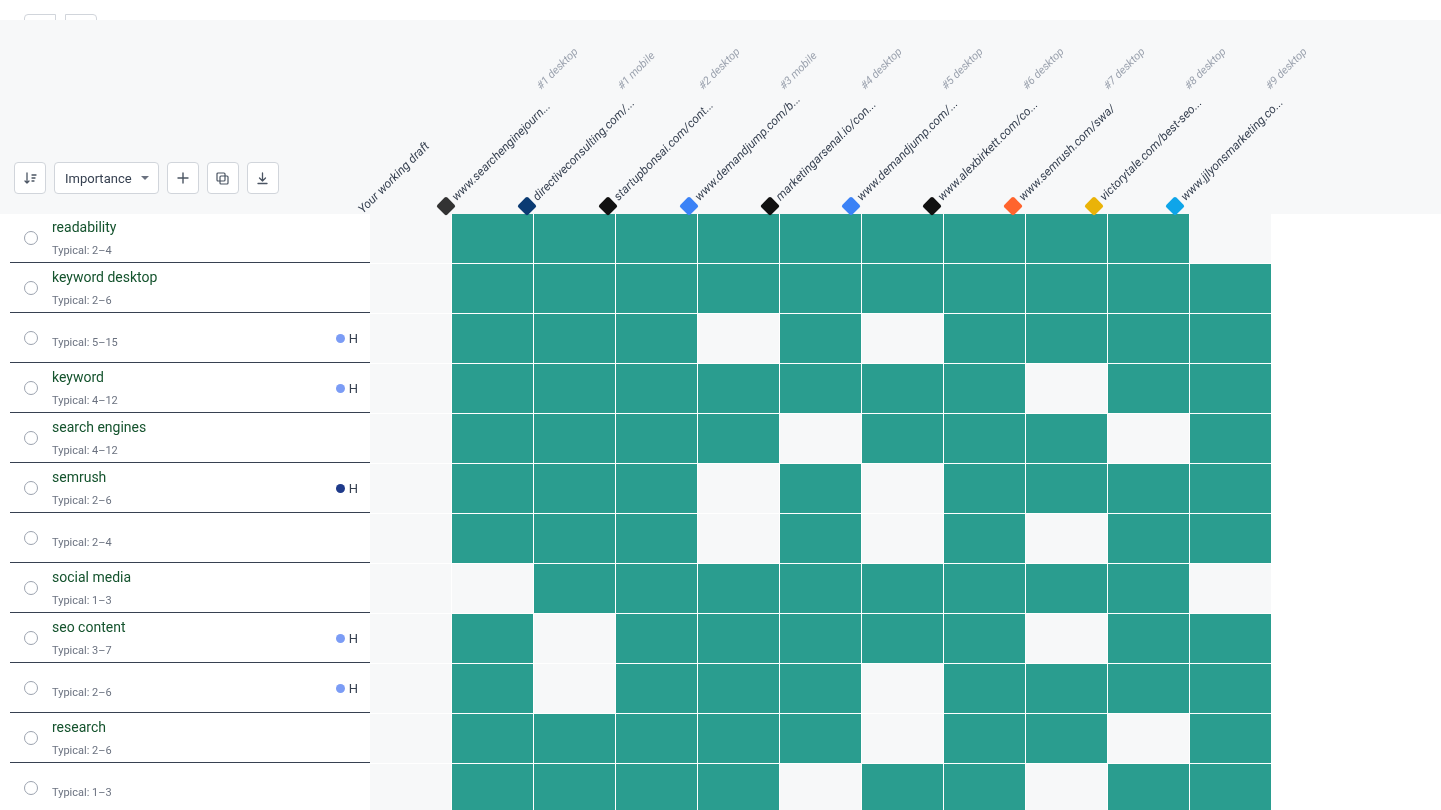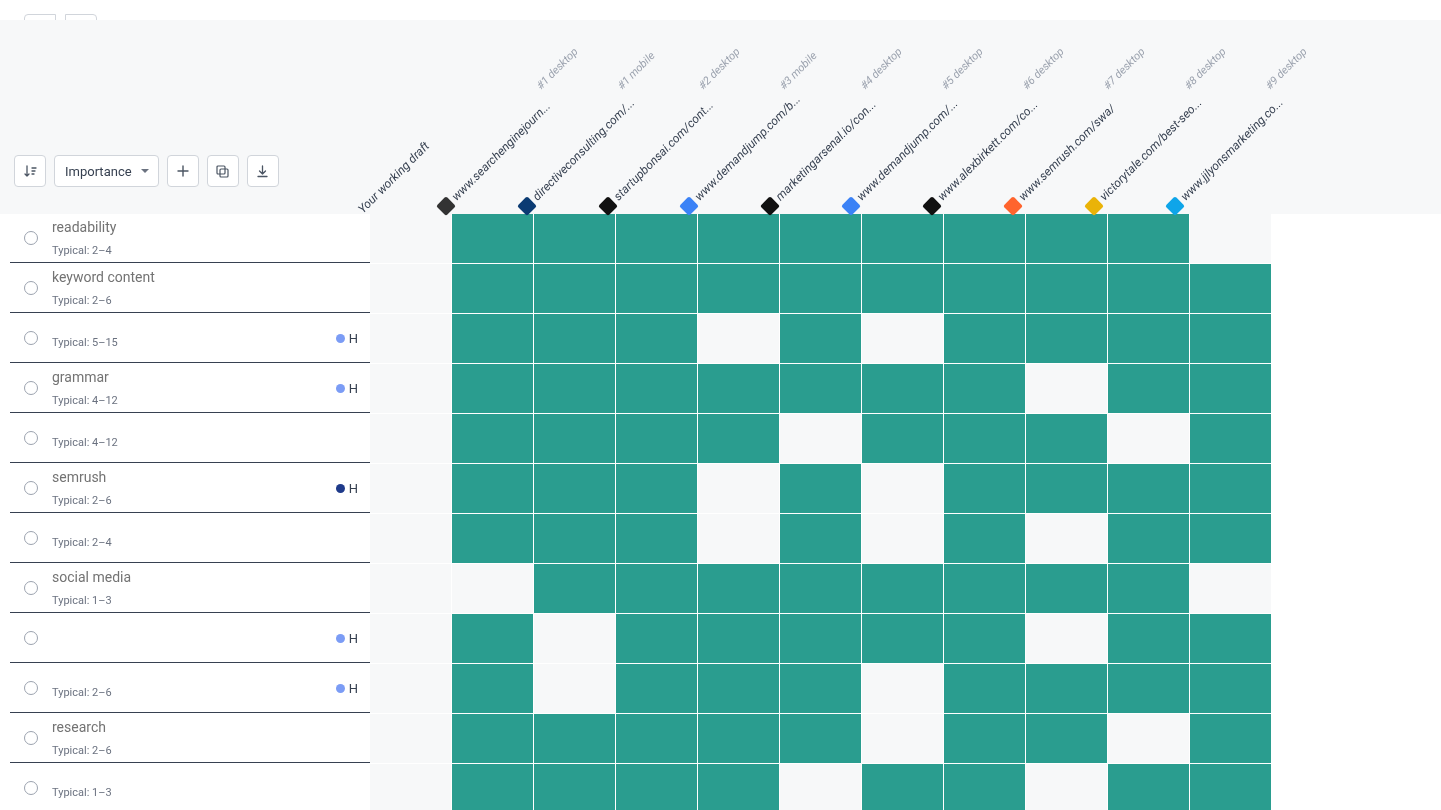--- a/index.html
+++ b/index.html
@@ -19,30 +19,30 @@
   transform:rotate(-45deg);transform-origin:bottom left;
   display:flex;align-items:end;gap:4px
 }
 .col-hdr .rank{
   position:absolute;left:92px;bottom:122px;width:120px;
   transform:rotate(-45deg);transform-origin:bottom left;
   font-size:11px;font-style:italic;color:#9ca3af;white-space:nowrap
 }
 .col-hdr .url{font-size:12px;color:#374151;white-space:nowrap;font-style:italic;max-width:170px;overflow:hidden;text-overflow:ellipsis}
 .col-hdr .fav{width:14px;height:14px;flex:0 0 14px;border-radius:2px;background:#6b7280}
-.toolbar{position:absolute;left:14px;top:155px;display:flex;align-items:center;gap:8px;z-index:3}
+.toolbar{position:absolute;left:14px;top:162px;display:flex;align-items:center;gap:8px;z-index:3}
 .icon-btn{width:32px;height:32px;border:1px solid #d1d5db;background:#fff;border-radius:4px;display:flex;align-items:center;justify-content:center;cursor:pointer;color:#4b5563}
 .sort-sel{height:32px;border:1px solid #d1d5db;background:#fff;border-radius:4px;padding:0 26px 0 10px;font-size:13px;cursor:pointer;position:relative;display:flex;align-items:center;color:#374151}
 .sort-sel:after{content:"";position:absolute;right:9px;top:13px;border:4px solid transparent;border-top-color:#6b7280}
 .grid{position:absolute;left:10px;top:214px;width:1431px;height:596px;overflow:hidden}
 .row{height:50px;display:flex;border-bottom:1px solid #fff}
 .row-label{width:360px;flex:0 0 360px;display:flex;align-items:center;padding:0 14px;border-bottom:1px solid #374151;position:relative}
 .radio{width:14px;height:14px;border:1.5px solid #9ca3af;border-radius:50%;margin-right:14px}
 .term-info{flex:1}
-.term-name{font-size:14px;color:#737373;line-height:1.2}
+.term-name{font-size:14px;color:#14532d;line-height:1.2}
 .term-typ{font-size:11px;color:#6b7280;margin-top:9px}
 .badges{position:absolute;right:12px;display:flex;align-items:center;gap:4px}
 .dot{width:9px;height:9px;border-radius:50%}
 .dot.light{background:#7b9cf5}
 .dot.dark{background:#1e3a8a}
 .h-tag{font-size:13px;color:#374151;font-weight:400}
 .cells{display:flex;flex:1}
 .cell{width:81px;height:49px;margin-right:1px}
 .cell.on{background:#2a9d8f}
 .cell.off{background:#f7f8f9}
@@ -196,21 +196,21 @@
           <div class="cell on"></div>
           <div class="cell on"></div>
           <div class="cell on"></div>
           <div class="cell off"></div>
         </div>
       </div>
       <div class="row">
         <div class="row-label">
           <span class="radio"></span>
           <div class="term-info">
-            <div class="term-name">keyword content</div>
+            <div class="term-name">keyword desktop</div>
             <div class="term-typ">Typical: 2–6</div>
           </div>
         </div>
         <div class="cells">
           <div class="cell off"></div>
           <div class="cell on"></div>
           <div class="cell on"></div>
           <div class="cell on"></div>
           <div class="cell on"></div>
           <div class="cell on"></div>
@@ -243,21 +243,21 @@
           <div class="cell on"></div>
           <div class="cell on"></div>
           <div class="cell on"></div>
           <div class="cell on"></div>
         </div>
       </div>
       <div class="row">
         <div class="row-label">
           <span class="radio"></span>
           <div class="term-info">
-            <div class="term-name">grammar</div>
+            <div class="term-name">keyword</div>
             <div class="term-typ">Typical: 4–12</div>
           </div>
           <div class="badges">
             <span class="dot light"></span>
             <span class="h-tag">H</span>
           </div>
         </div>
         <div class="cells">
           <div class="cell off"></div>
           <div class="cell on"></div>
@@ -269,20 +269,21 @@
           <div class="cell on"></div>
           <div class="cell off"></div>
           <div class="cell on"></div>
           <div class="cell on"></div>
         </div>
       </div>
       <div class="row">
         <div class="row-label">
           <span class="radio"></span>
           <div class="term-info">
+            <div class="term-name">search engines</div>
             <div class="term-typ">Typical: 4–12</div>
           </div>
         </div>
         <div class="cells">
           <div class="cell off"></div>
           <div class="cell on"></div>
           <div class="cell on"></div>
           <div class="cell on"></div>
           <div class="cell on"></div>
           <div class="cell off"></div>
@@ -358,20 +359,24 @@
           <div class="cell on"></div>
           <div class="cell on"></div>
           <div class="cell on"></div>
           <div class="cell on"></div>
           <div class="cell off"></div>
         </div>
       </div>
       <div class="row">
         <div class="row-label">
           <span class="radio"></span>
+          <div class="term-info">
+            <div class="term-name">seo content</div>
+            <div class="term-typ">Typical: 3–7</div>
+          </div>
           <div class="badges">
             <span class="dot light"></span>
             <span class="h-tag">H</span>
           </div>
         </div>
         <div class="cells">
           <div class="cell off"></div>
           <div class="cell on"></div>
           <div class="cell off"></div>
           <div class="cell on"></div>

